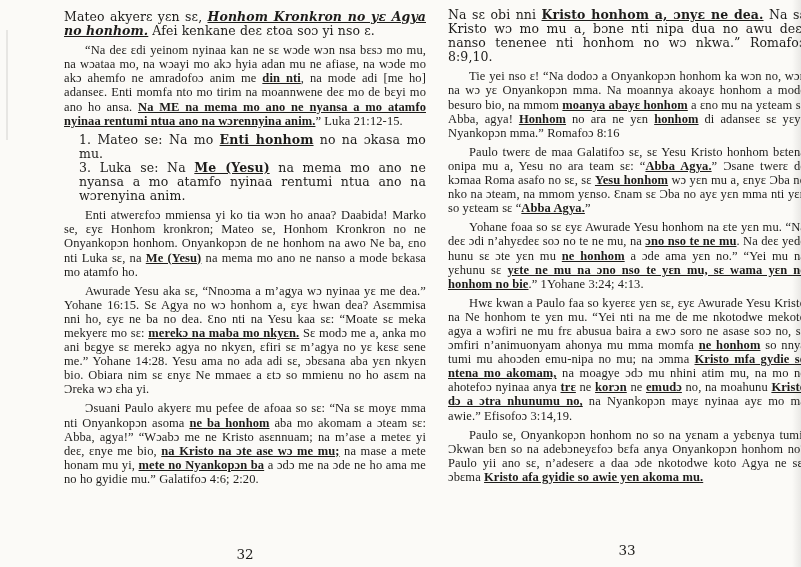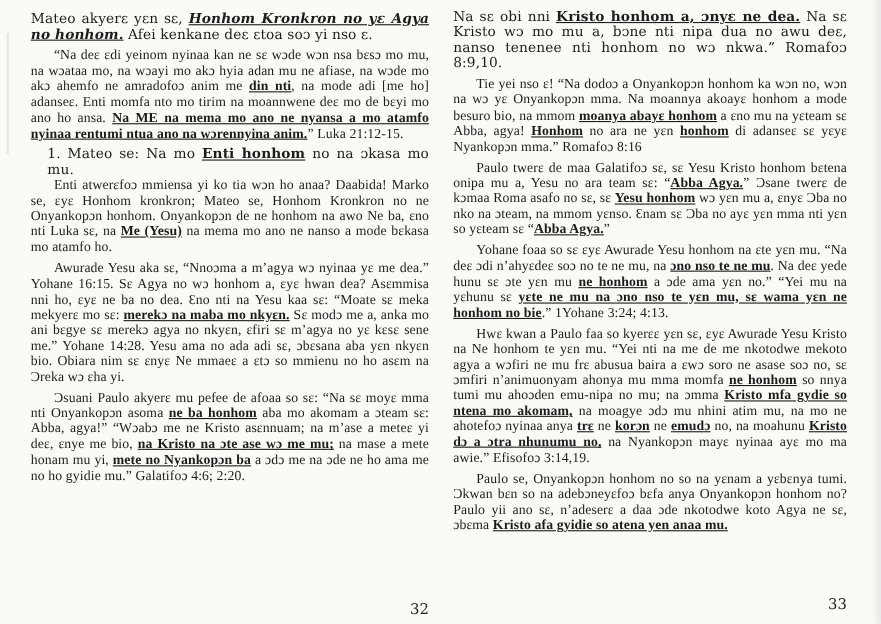--- a/index.html
+++ b/index.html
@@ -25,20 +25,21 @@
   .scan-edge-left {
     position: absolute;
     top: 30px; left: 6px;
     width: 2px; height: 110px;
     background: rgba(0,0,0,0.08);
     pointer-events: none;
   }
   .page {
     position: absolute;
     box-sizing: border-box;
+    margin-left: 36px;
   }
   .page-left {
     left: 28px; top: 10px;
     width: 362px; height: 552px;
   }
   .page-right {
     left: 412px; top: 8px;
     width: 358px; height: 550px;
   }
   .col {
@@ -52,49 +53,50 @@
     padding: 0;
   }
   .para.gap { margin-bottom: 5px; }
   .para.indent { text-indent: 21px; font-family: Liberation Serif, serif; }
   .para.list { padding-left: 15px; }
   .bu { font-weight: bold; text-decoration: underline; }
   .biu { font-weight: bold; font-style: italic; text-decoration: underline; }
   .pagenum {
     position: absolute;
     bottom: 0; left: 0; right: 0;
-    text-align: right;
+    text-align: center;
     font-size: 13.5px;
   }
 </style>
 </head>
 <body>
 
 <div style="width:100%;height:100%;position:relative;">
 
   <div class="page page-left">
     <div class="col">
         <p class="para flush gap"><span>Mateo akyerɛ yɛn sɛ, </span><span class="biu">Honhom Kronkron no yɛ Agya no honhom.</span><span> Afei kenkane deɛ ɛtoa soɔ yi nso ɛ.</span></p>
         <p class="para indent gap"><span>“Na deɛ ɛdi yeinom nyinaa kan ne sɛ wɔde wɔn nsa bɛsɔ mo mu, na wɔataa mo, na wɔayi mo akɔ hyia adan mu ne afiase, na wɔde mo akɔ ahemfo ne amradofoɔ anim me </span><span class="bu">din nti</span><span>, na mode adi [me ho] adanseɛ. Enti momfa nto mo tirim na moannwene deɛ mo de bɛyi mo ano ho ansa. </span><span class="bu">Na ME na mema mo ano ne nyansa a mo atamfo nyinaa rentumi ntua ano na wɔrennyina anim.</span><span>” Luka 21:12-15.</span></p>
         <p class="para list"><span>1. Mateo se: Na mo </span><span class="bu">Enti honhom</span><span> no na ɔkasa mo mu.</span></p>
+        <p class="para list gap"><span>3. Luka se: Na </span><span class="bu">Me (Yesu)</span><span> na mema mo ano ne nyansa a mo atamfo nyinaa rentumi ntua ano na wɔrenyina anim.</span></p>
         <p class="para indent gap"><span>Enti atwerɛfoɔ mmiensa yi ko tia wɔn ho anaa? Daabida! Marko se, ɛyɛ Honhom kronkron; Mateo se, Honhom Kronkron no ne Onyankopɔn honhom. Onyankopɔn de ne honhom na awo Ne ba, ɛno nti Luka sɛ, na </span><span class="bu">Me (Yesu)</span><span> na mema mo ano ne nanso a mode bɛkasa mo atamfo ho.</span></p>
         <p class="para indent gap"><span>Awurade Yesu aka sɛ, “Nnoɔma a m’agya wɔ nyinaa yɛ me dea.” Yohane 16:15. Sɛ Agya no wɔ honhom a, ɛyɛ hwan dea? Asɛmmisa nni ho, ɛyɛ ne ba no dea. Ɛno nti na Yesu kaa sɛ: “Moate sɛ meka mekyerɛ mo sɛ: </span><span class="bu">merekɔ na maba mo nkyɛn.</span><span> Sɛ modɔ me a, anka mo ani bɛgye sɛ merekɔ agya no nkyɛn, ɛfiri sɛ m’agya no yɛ kɛsɛ sene me.” Yohane 14:28. Yesu ama no ada adi sɛ, ɔbɛsana aba yɛn nkyɛn bio. Obiara nim sɛ ɛnyɛ Ne mmaeɛ a ɛtɔ so mmienu no ho asɛm na Ɔreka wɔ ɛha yi.</span></p>
         <p class="para indent gap"><span>Ɔsuani Paulo akyerɛ mu pefee de afoaa so sɛ: “Na sɛ moyɛ mma nti Onyankopɔn asoma </span><span class="bu">ne ba honhom</span><span> aba mo akomam a ɔteam sɛ: Abba, agya!” “Wɔabɔ me ne Kristo asɛnnuam; na m’ase a meteɛ yi deɛ, ɛnye me bio, </span><span class="bu">na Kristo na ɔte ase wɔ me mu;</span><span> na mase a mete honam mu yi, </span><span class="bu">mete no Nyankopɔn ba</span><span> a ɔdɔ me na ɔde ne ho ama me no ho gyidie mu.” Galatifoɔ 4:6; 2:20.</span></p>
       </div>
     <div class="pagenum">32</div>
   </div>
 
   <div class="page page-right">
     <div class="col">
         <p class="para flush gap"><span>Na sɛ obi nni </span><span class="bu">Kristo honhom a, ɔnyɛ ne dea.</span><span> Na sɛ Kristo wɔ mo mu a, bɔne nti nipa dua no awu deɛ, nanso tenenee nti honhom no wɔ nkwa.” Romafoɔ 8:9,10.</span></p>
         <p class="para indent gap"><span>Tie yei nso ɛ! “Na dodoɔ a Onyankopɔn honhom ka wɔn no, wɔn na wɔ yɛ Onyankopɔn mma. Na moannya akoayɛ honhom a mode besuro bio, na mmom </span><span class="bu">moanya abayɛ honhom</span><span> a ɛno mu na yɛteam sɛ Abba, agya! </span><span class="bu">Honhom</span><span> no ara ne yɛn </span><span class="bu">honhom</span><span> di adanseɛ sɛ yɛyɛ Nyankopɔn mma.” Romafoɔ 8:16</span></p>
         <p class="para indent gap"><span>Paulo twerɛ de maa Galatifoɔ sɛ, sɛ Yesu Kristo honhom bɛtena onipa mu a, Yesu no ara team sɛ: “</span><span class="bu">Abba Agya.</span><span>” Ɔsane twerɛ de kɔmaa Roma asafo no sɛ, sɛ </span><span class="bu">Yesu honhom</span><span> wɔ yɛn mu a, ɛnyɛ Ɔba no nko na ɔteam, na mmom yɛnso.  Ɛnam sɛ Ɔba no ayɛ yɛn mma nti yɛn so yɛteam sɛ “</span><span class="bu">Abba Agya.</span><span>”</span></p>
         <p class="para indent gap"><span>Yohane foaa so sɛ ɛyɛ Awurade Yesu honhom na ɛte yɛn mu. “Na deɛ ɔdi n’ahyɛdeɛ soɔ no te ne mu, na </span><span class="bu">ɔno nso te ne mu</span><span>. Na deɛ yede hunu sɛ ɔte yɛn mu </span><span class="bu">ne honhom</span><span> a ɔde ama yɛn no.” “Yei mu na yɛhunu sɛ </span><span class="bu">yɛte ne mu na ɔno nso te yɛn mu, sɛ wama yɛn ne honhom no bie</span><span>.” 1Yohane 3:24; 4:13.</span></p>
         <p class="para indent gap"><span>Hwɛ kwan a Paulo faa so kyerɛɛ yɛn sɛ, ɛyɛ Awurade Yesu Kristo na Ne honhom te yɛn mu. “Yei nti na me de me nkotodwe mekoto agya a wɔfiri ne mu frɛ abusua baira a ɛwɔ soro ne asase soɔ no, sɛ ɔmfiri n’animuonyam ahonya mu mma momfa </span><span class="bu">ne honhom</span><span> so nnya tumi mu ahoɔden emu-nipa no mu; na ɔmma </span><span class="bu">Kristo mfa gydie so ntena mo akomam,</span><span> na moagye ɔdɔ mu nhini atim mu, na mo ne ahotefoɔ nyinaa anya </span><span class="bu">trɛ</span><span> ne </span><span class="bu">korɔn</span><span> ne </span><span class="bu">emudɔ</span><span> no, na moahunu </span><span class="bu">Kristo dɔ a ɔtra nhunumu no,</span><span> na Nyankopɔn mayɛ nyinaa ayɛ mo ma awie.” Efisofoɔ 3:14,19.</span></p>
-        <p class="para indent gap"><span>Paulo se, Onyankopɔn honhom no so na yɛnam a yɛbɛnya tumi. Ɔkwan bɛn so na adebɔneyɛfoɔ bɛfa anya Onyankopɔn honhom no? Paulo yii ano sɛ, n’adeserɛ a daa ɔde nkotodwe koto Agya ne sɛ, ɔbɛma </span><span class="bu">Kristo afa gyidie so atena yen anaa mu.</span></p>
+        <p class="para indent gap"><span>Paulo se, Onyankopɔn honhom no so na yɛnam a yɛbɛnya tumi. Ɔkwan bɛn so na adebɔneyɛfoɔ bɛfa anya Onyankopɔn honhom no? Paulo yii ano sɛ, n’adeserɛ a daa ɔde nkotodwe koto Agya ne sɛ, ɔbɛma </span><span class="bu">Kristo afa gyidie so awie yen akoma mu.</span></p>
       </div>
     <div class="pagenum">33</div>
   </div>
 
   <div class="scan-edge-left"></div>
   <div class="scan-edge-right"></div>
 
 </div>
 
 </body></html>

